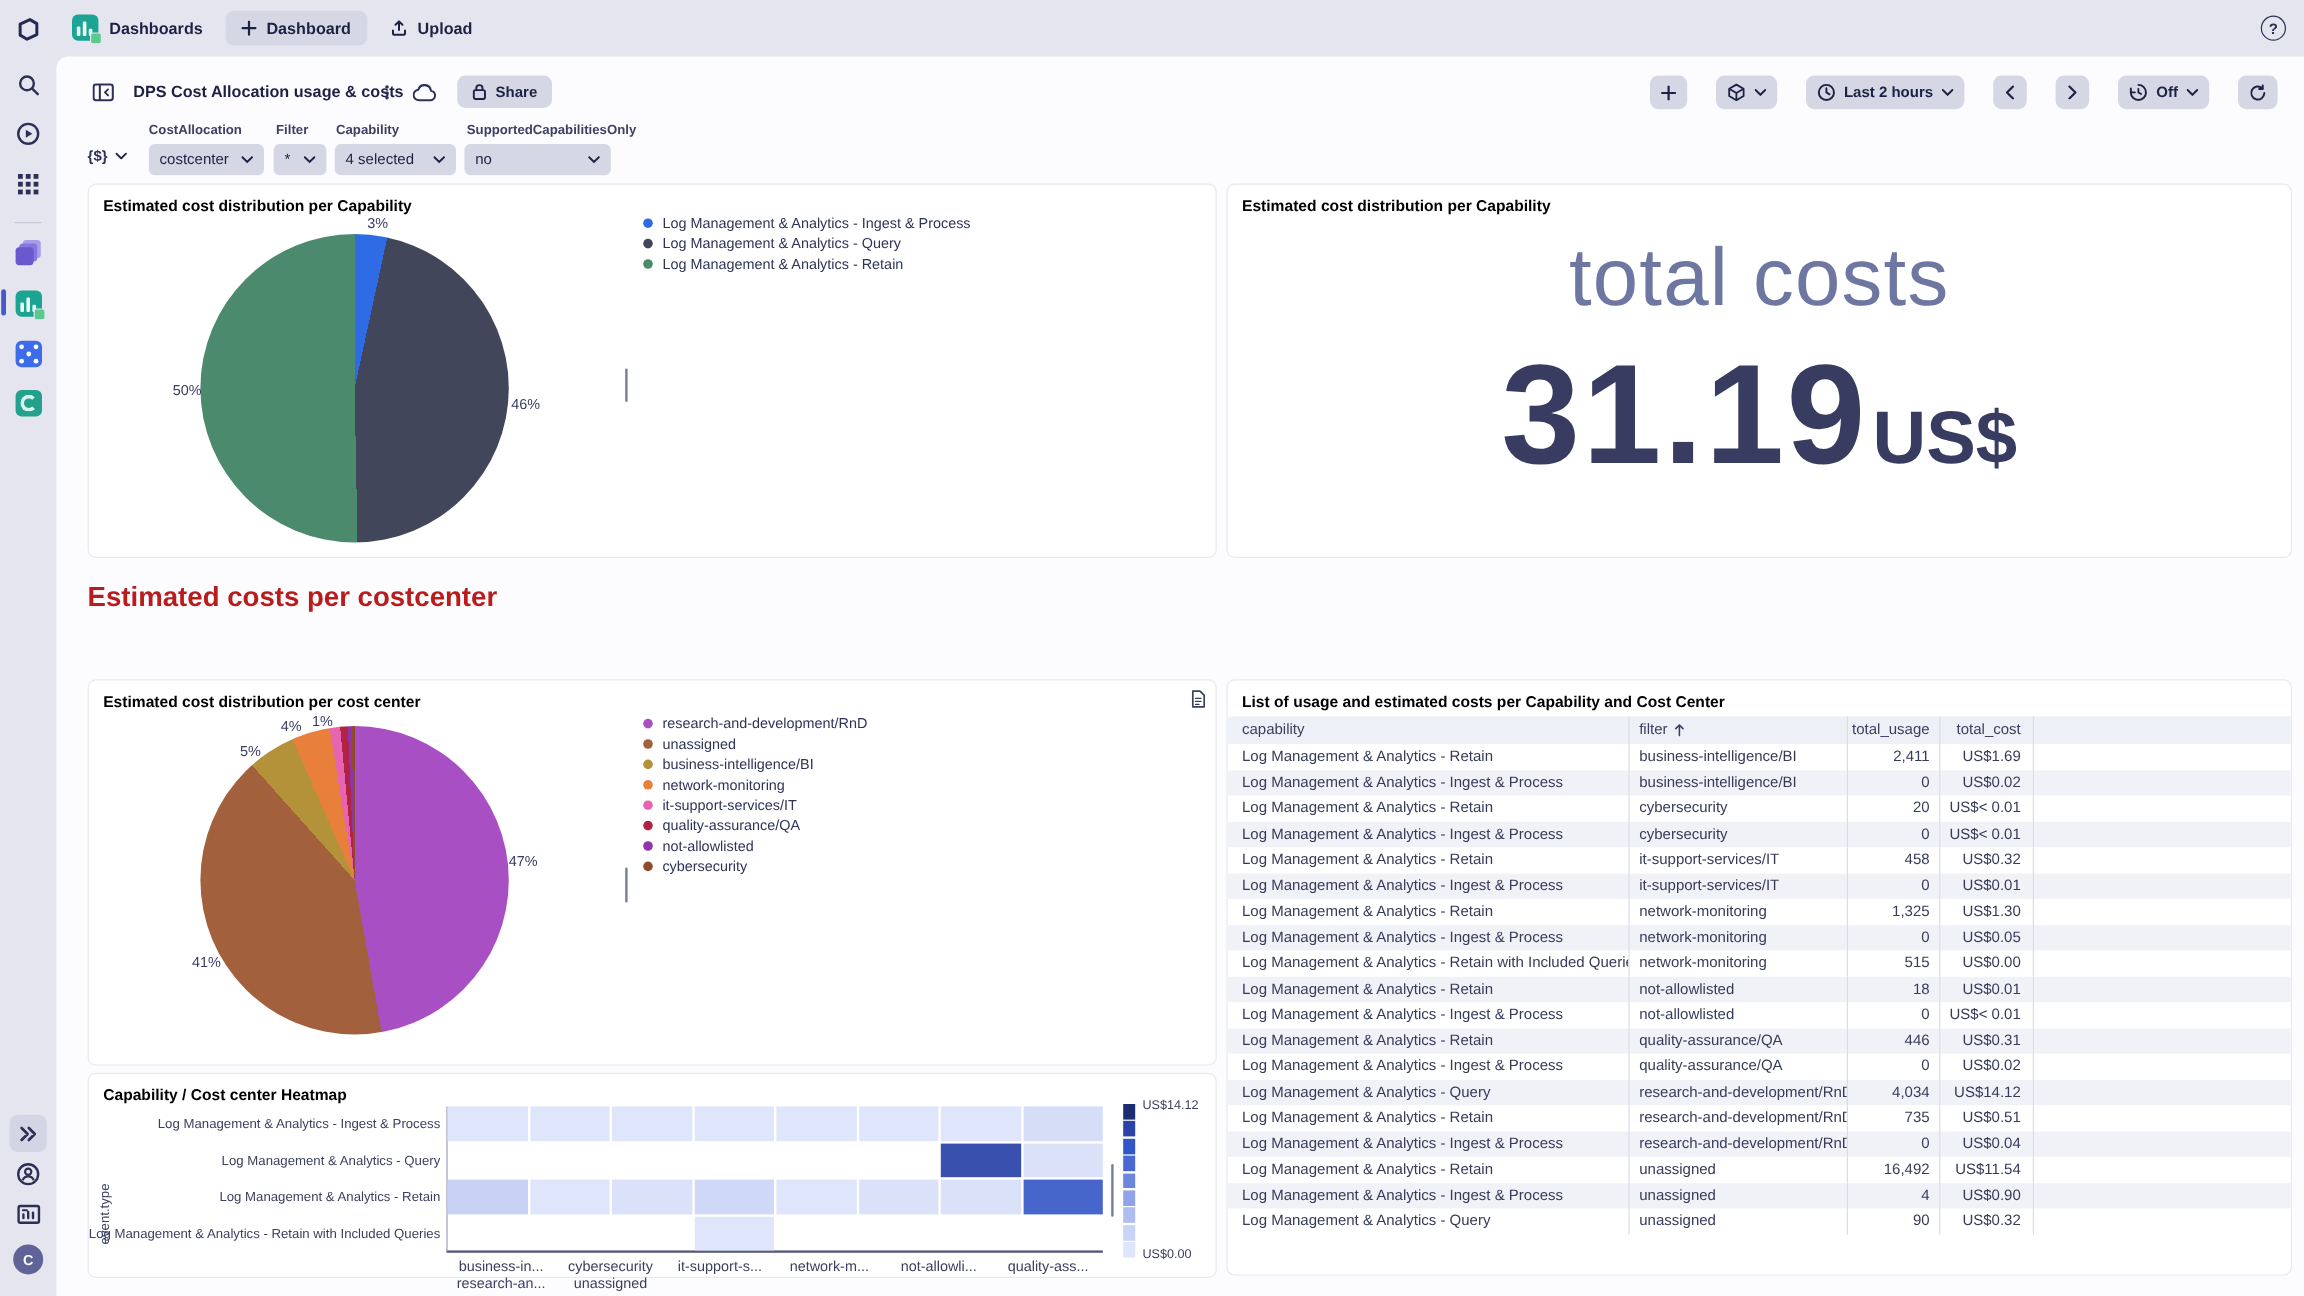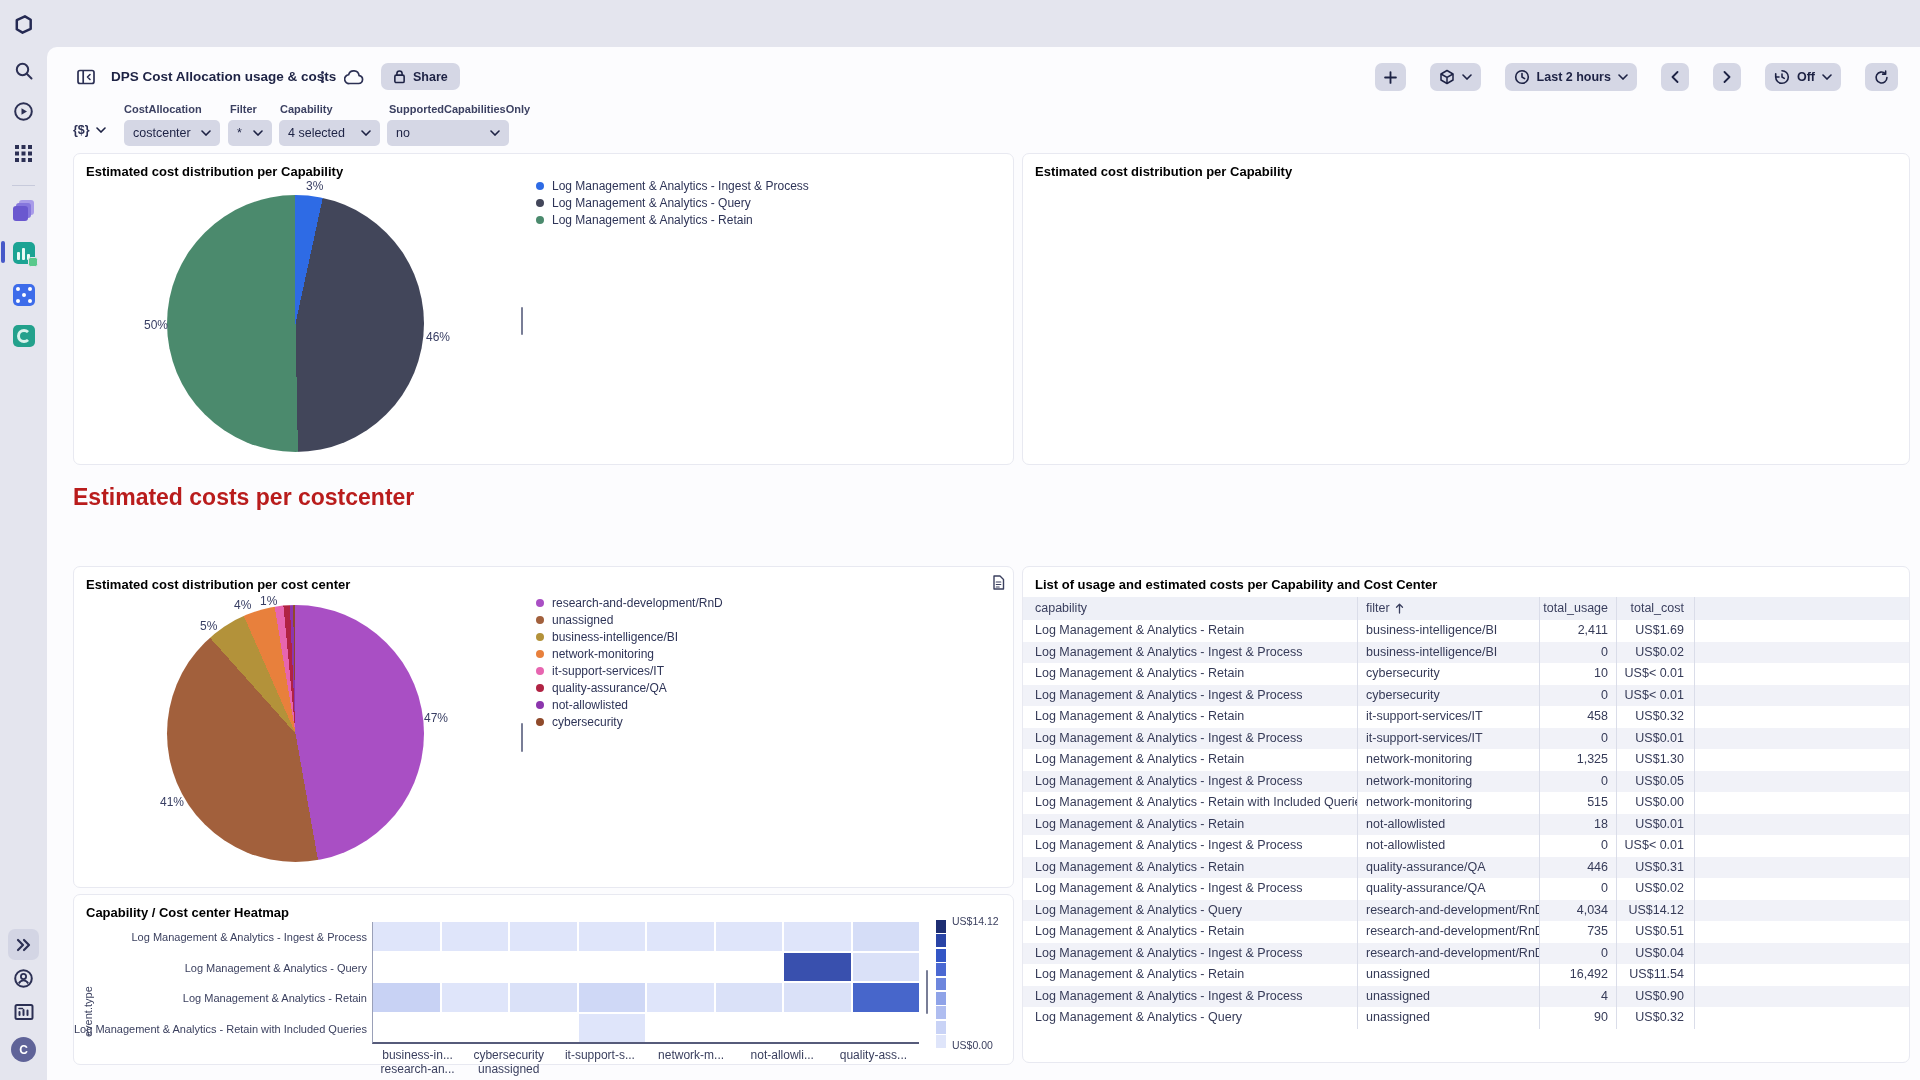--- a/index.html
+++ b/index.html
@@ -220,20 +220,45 @@
     <div class="rail-ic" style="top:999px">
       <svg width="20" height="20" viewBox="0 0 20 20">
           <rect x="1.5" y="3" width="17" height="14" rx="1.5" fill="none" stroke="#2c3054" stroke-width="2"></rect>
           <path d="M5.5 13v-3M9.5 13V8M13.5 13v-4.5" stroke="#2c3054" stroke-width="2" stroke-linecap="round"></path>
           <path d="M5 6.5l3.5 0" stroke="#2c3054" stroke-width="1.6" stroke-linecap="round"></path>
         </svg>
     </div>
     <div class="avatar">C</div>
   </div>
 
+  <div class="topbar">
+    <div class="brand">
+      <span class="tile tile-dash" style="width:22px;height:22px">
+        <i class="b" style="left:4px;height:8px"></i>
+          <i class="b" style="left:9px;height:12px"></i>
+          <i class="b" style="left:14px;height:6px"></i>
+          <i class="g"></i>
+      </span>
+      <span class="brand-label">Dashboards</span>
+    </div>
+    <div class="tab">
+      <svg width="13" height="13" viewBox="0 0 12 12">
+          <path d="M6 1v10M1 6h10" stroke="#1d2244" stroke-width="1.7" stroke-linecap="round"></path>
+        </svg>
+      <span>Dashboard</span>
+    </div>
+    <div class="upload">
+      <svg width="15" height="15" viewBox="0 0 15 15">
+          <path d="M2.5 9.5v2.5a1 1 0 0 0 1 1h8a1 1 0 0 0 1-1V9.5" fill="none" stroke="#1d2244" stroke-width="1.7" stroke-linecap="round"></path>
+          <path d="M7.5 9V2M4.6 4.6L7.5 1.8l2.9 2.8" fill="none" stroke="#1d2244" stroke-width="1.7" stroke-linecap="round" stroke-linejoin="round"></path>
+        </svg>
+      <span>Upload</span>
+    </div>
+    <div class="help">?</div>
+  </div>
 
   <div class="content">
 
     <div class="hbtn" style="left:26px;top:17px">
       <svg width="18" height="16" viewBox="0 0 18 16">
           <rect x="1" y="1.5" width="16" height="13" rx="2" fill="none" stroke="#2c3054" stroke-width="1.7"></rect>
           <path d="M6.2 1.5v13" stroke="#2c3054" stroke-width="1.7"></path>
           <path d="M13 5.5L10.5 8l2.5 2.5" fill="none" stroke="#2c3054" stroke-width="1.6" stroke-linecap="round" stroke-linejoin="round"></path>
         </svg>
     </div>
@@ -368,20 +393,27 @@
 
           <div class="leg-item">
             <span class="leg-dot" style="background: rgb(75, 138, 109);"></span>
             <span class="leg-label">Log Management &amp; Analytics - Retain</span>
           </div>
         </div>
     </div>
 
     <div class="panel panel2">
       <div class="p-title">Estimated cost distribution per Capability</div>
+      <div class="big-wrap">
+        <div class="big-label">total costs</div>
+        <div class="big-row">
+          <span class="big-value">31.19</span>
+          <span class="big-unit">US$</span>
+        </div>
+      </div>
     </div>
 
     <div class="section-heading">Estimated costs per costcenter</div>
 
     <div class="panel panel3">
       <div class="p-title">Estimated cost distribution per cost center</div>
       <div class="doc-ic">
         <svg width="13" height="15" viewBox="0 0 13 15">
             <path d="M2 1h6l3.5 3.5V14H2z" fill="none" stroke="#3a3f5e" stroke-width="1.4" stroke-linejoin="round"></path>
             <path d="M4.2 7h4.6M4.2 9.5h4.6M4.2 12h3" stroke="#3a3f5e" stroke-width="1.1" stroke-linecap="round"></path>
@@ -466,21 +498,21 @@
             <div class="tc c-cap">Log Management &amp; Analytics - Ingest &amp; Process</div>
             <div class="tc c-fil">business-intelligence/BI</div>
             <div class="tc c-use">0</div>
             <div class="tc c-cost">US$0.02</div>
             <div class="tc c-x"></div>
           </div>
 
           <div class="trow tgrid">
             <div class="tc c-cap">Log Management &amp; Analytics - Retain</div>
             <div class="tc c-fil">cybersecurity</div>
-            <div class="tc c-use">10</div>
+            <div class="tc c-use">20</div>
             <div class="tc c-cost">US$&lt; 0.01</div>
             <div class="tc c-x"></div>
           </div>
 
           <div class="trow tgrid">
             <div class="tc c-cap">Log Management &amp; Analytics - Ingest &amp; Process</div>
             <div class="tc c-fil">cybersecurity</div>
             <div class="tc c-use">0</div>
             <div class="tc c-cost">US$&lt; 0.01</div>
             <div class="tc c-x"></div>

